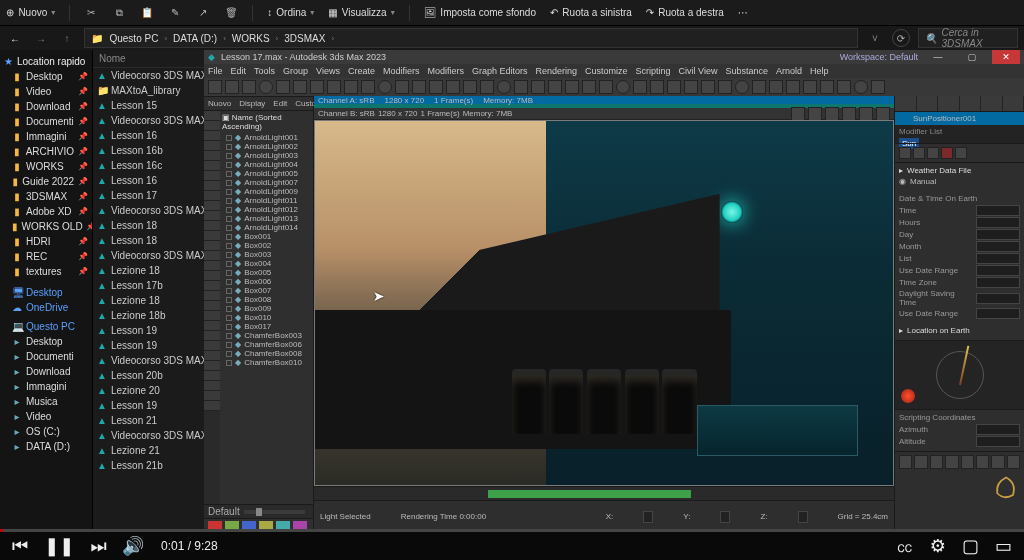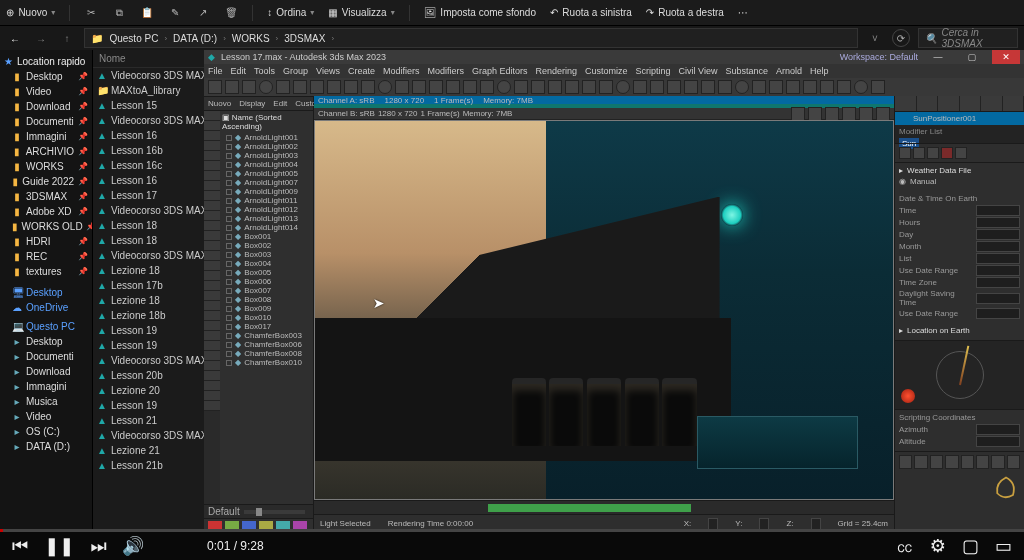--- a/index.html
+++ b/index.html
@@ -85,21 +85,21 @@
   .sky-right { position:absolute; left:40%; top:0; right:0; height:100%; background:linear-gradient(#0e3a48 0%,#0b2c36 40%,#08202a 100%); }
   .moon { position:absolute; right:26%; top:22%; width:22px;height:22px;border-radius:50%; background:radial-gradient(circle,#7ef5e4 0%,#1ecfc0 55%,rgba(30,207,192,0) 72%); box-shadow:0 0 18px #1ecfc0; }
   .roof { position:absolute; left:0; top:20%; width:70%; height:40%; background:linear-gradient(135deg,transparent 40%,#1a1a1a 40%); clip-path:polygon(0 65%,100% 0,100% 100%,0 100%); }
   .building { position:absolute; left:0; bottom:10%; width:72%; height:38%; background:#141414; }
   .windows { position:absolute; left:34%; bottom:14%; width:32%; height:18%; display:flex; gap:2%; }
   .windows .w { flex:1; background:#0a0a0a; border-top:6px solid #262626; border-radius:4px 4px 0 0; box-shadow:inset 0 6px 8px rgba(255,230,180,.15);}
   .pool { position:absolute; right:6%; bottom:8%; width:28%; height:14%; background:linear-gradient(#0d3a44,#06242c); border:1px solid #2a5a64; }
   .cursor { position:absolute; left:10%; top:46%; color:#fff; font-size:14px; text-shadow:0 0 2px #000; }
   .ts-bar { height:14px; background:#2a2a2a; border-top:1px solid #1a1a1a; position:relative;}
   .ts-bar .seg { position:absolute; left:30%; top:3px; height:8px; width:35%; background:#3fa04a; }
-  .status-row { height:18px; background:#2e2e2e; border-top:1px solid #1a1a1a; display:flex; align-items:center; font-size:8px; color:#bbb; padding:0 6px; gap:17px;}
+  .status-row { height:32px; background:#2e2e2e; border-top:1px solid #1a1a1a; display:flex; align-items:center; font-size:8px; color:#bbb; padding:0 6px; gap:30px;}
   .status-row .box{background:#222;border:1px solid #444;padding:0 4px;height:12px;display:flex;align-items:center;}
   .status-row .grow{flex:1}
 
   
   .max-right { width:130px; background:#2e2e2e; border-left:1px solid #1a1a1a; display:flex; flex-direction:column; font-size:8px; }
   .mr-tabs{height:16px;display:flex;border-bottom:1px solid #1a1a1a;}
   .mr-tabs .t{flex:1;background:#3a3a3a;border-right:1px solid #222;}
   .mr-name{background:#0369a1;padding:2px 18px;color:#bbb;}
   .mr-list{background:#232323;padding:2px 4px;color:#888;height:18px;}
   .mr-sel{background:#1b4f8a;color:#fff;padding:1px 3px;display:inline-block;margin-top:2px;}
@@ -118,21 +118,21 @@
   .mr-compass .sun{position:absolute;left:6px;bottom:6px;width:14px;height:14px;border-radius:50%;background:radial-gradient(circle,#ff5030,#a02010);}
   .mr-btnrow{display:flex;gap:2px;padding:3px 4px;border-top:1px solid #1a1a1a;}
   .mr-btnrow .b{width:14px;height:14px;background:#444;border:1px solid #222;}
   .leaf-logo{position:absolute;right:4px;bottom:30px;width:28px;height:28px;}
 
   
   .vidbar { position:absolute; left:0; right:0; bottom:0; height:28px; background:rgba(10,10,10,.9); display:flex; align-items:center; padding:0 12px; gap:16px; }
   .vidbar .progress{position:absolute;left:0;right:0;top:-3px;height:3px;background:#444;}
   .vidbar .progress .done{height:100%;width:0.3%;background:#c00;}
   .vbtn{color:#eee;font-size:18px;display:flex;align-items:center;cursor:pointer;}
-  .vtime{color:#eee;font-size:12px;margin-left:46px;}
+  .vtime{color:#eee;font-size:12px;}
   .vspace{flex:1;}
 </style>
 </head>
 <body>
 
 <div class="ribbon">
   <div class="rib-item">⊕ <span>Nuovo</span> <span class="chev">▾</span></div>
   <div class="rib-sep"></div>
   <span class="tiny-icon">✂</span>
   <span class="tiny-icon">⧉</span>

